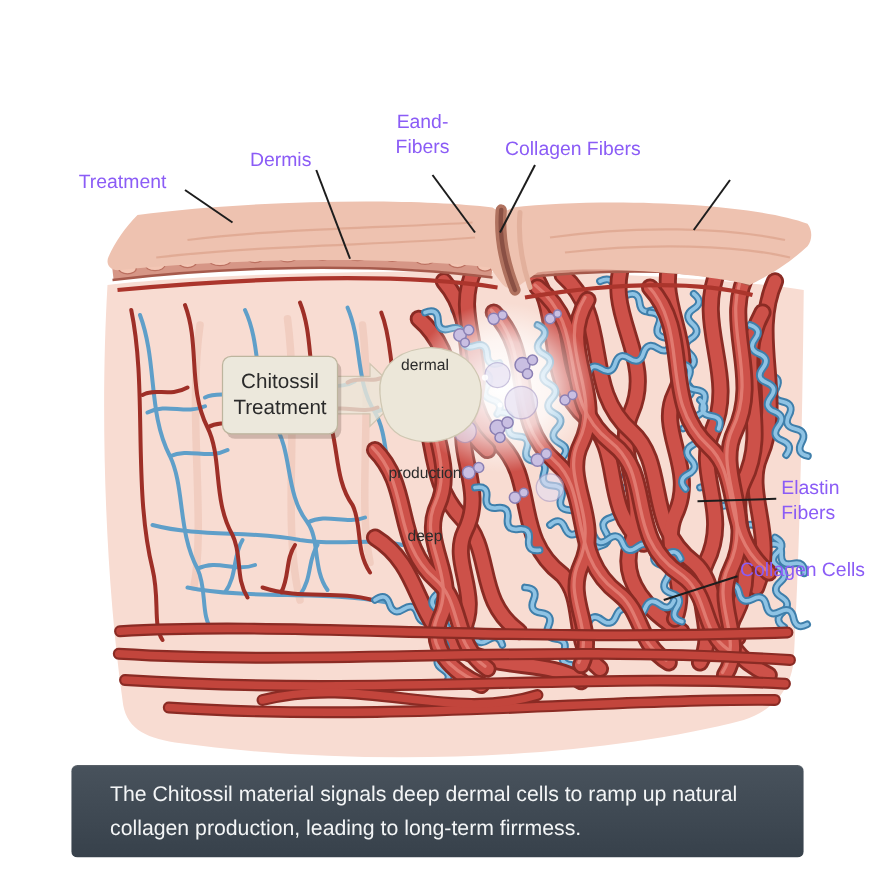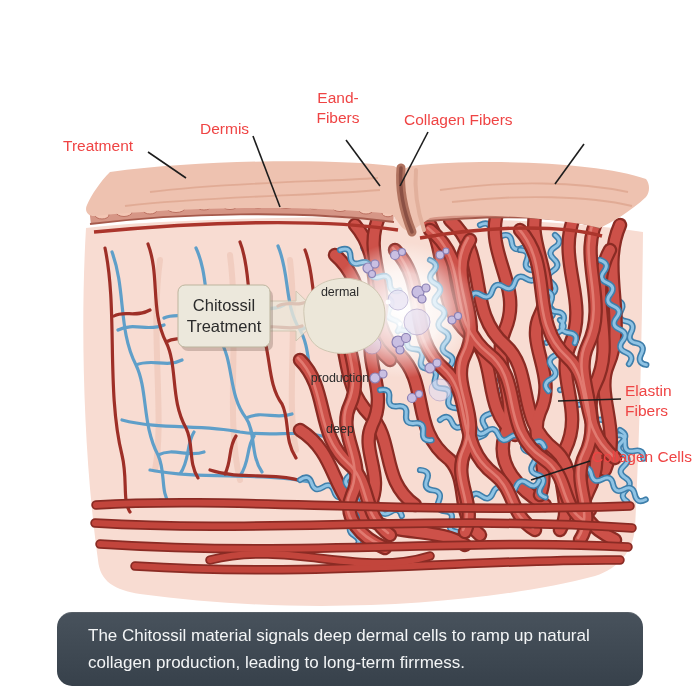--- a/index.html
+++ b/index.html
@@ -1,29 +1,29 @@
 <!DOCTYPE html>
 <html><head>
 <meta charset="utf-8">
 <style>
   html,body{margin:0;padding:0;background:#fff;}
   #stage{position:relative;width:700px;height:700px;background:#ffffff;overflow:hidden;
          font-family:"Liberation Sans", sans-serif;}
   #art{position:absolute;left:0;top:0;}
-  .lbl{position:absolute;font-size:15.5px;line-height:1.32;color:#ef4444;white-space:pre-line;}
+  .lbl{position:absolute;font-size:15.5px;line-height:1.32;color:#8b5cf6;white-space:pre-line;}
   .lbl.center{text-align:center;}
   .treat-box{position:absolute;left:178px;top:285px;width:92px;height:62px;
              display:flex;align-items:center;justify-content:center;text-align:center;
              font-size:16.5px;line-height:1.25;color:#2b2b2b;white-space:pre-line;border-radius:27px;}
   .bubble-text{position:absolute;left:297px;top:285px;width:86px;height:64px;
                display:flex;flex-direction:column;align-items:center;justify-content:flex-start;
                font-size:12.5px;line-height:1.15;color:#2b2b2b;text-align:center;gap:36px;}
   .bubble-text .gap{height:7px;}
   .caption{position:absolute;left:57px;top:612px;width:586px;height:74px;box-sizing:border-box;
-           background:linear-gradient(180deg,#48525c,#37414b);border-radius:15px;
+           background:linear-gradient(180deg,#48525c,#37414b);border-radius:5px;
            border-top:1px solid rgba(255,255,255,.16);
            display:flex;align-items:center;padding:0 34px 0 31px;
            color:#f3f5f6;font-size:17px;line-height:1.55;}
   
   .tubO{stroke:#8a2b24;stroke-width:14.5;fill:none;stroke-linecap:round}
   .tubI{stroke:#cd5149;stroke-width:10;fill:none;stroke-linecap:round}
   .tubH{stroke:#e8887e;stroke-width:2.6;fill:none;stroke-linecap:round;opacity:.75}
   .wigO{stroke:#3f7fab;stroke-width:6.2;fill:none;stroke-linecap:round}
   .wigI{stroke:#8fc3e4;stroke-width:3;fill:none;stroke-linecap:round}
   .bvO{stroke:#8a2b24;stroke-width:9.5;fill:none;stroke-linecap:round}

